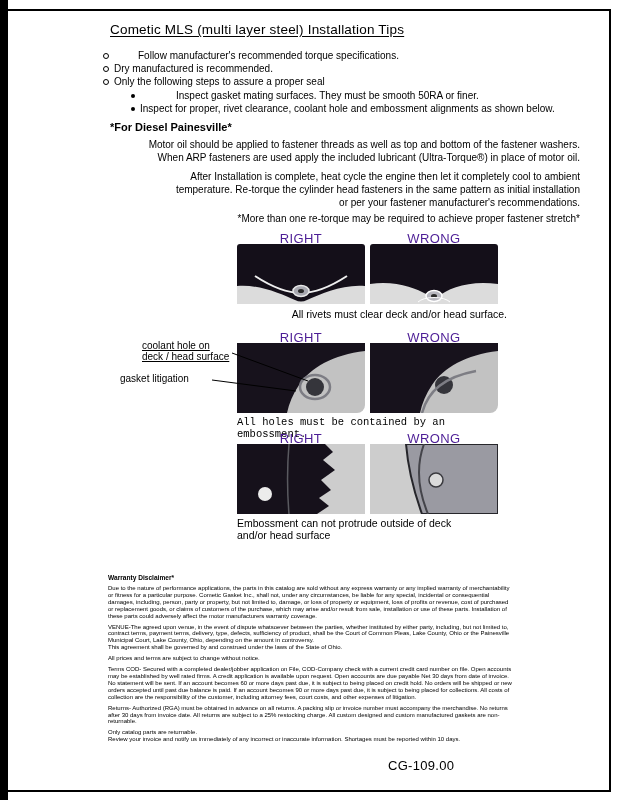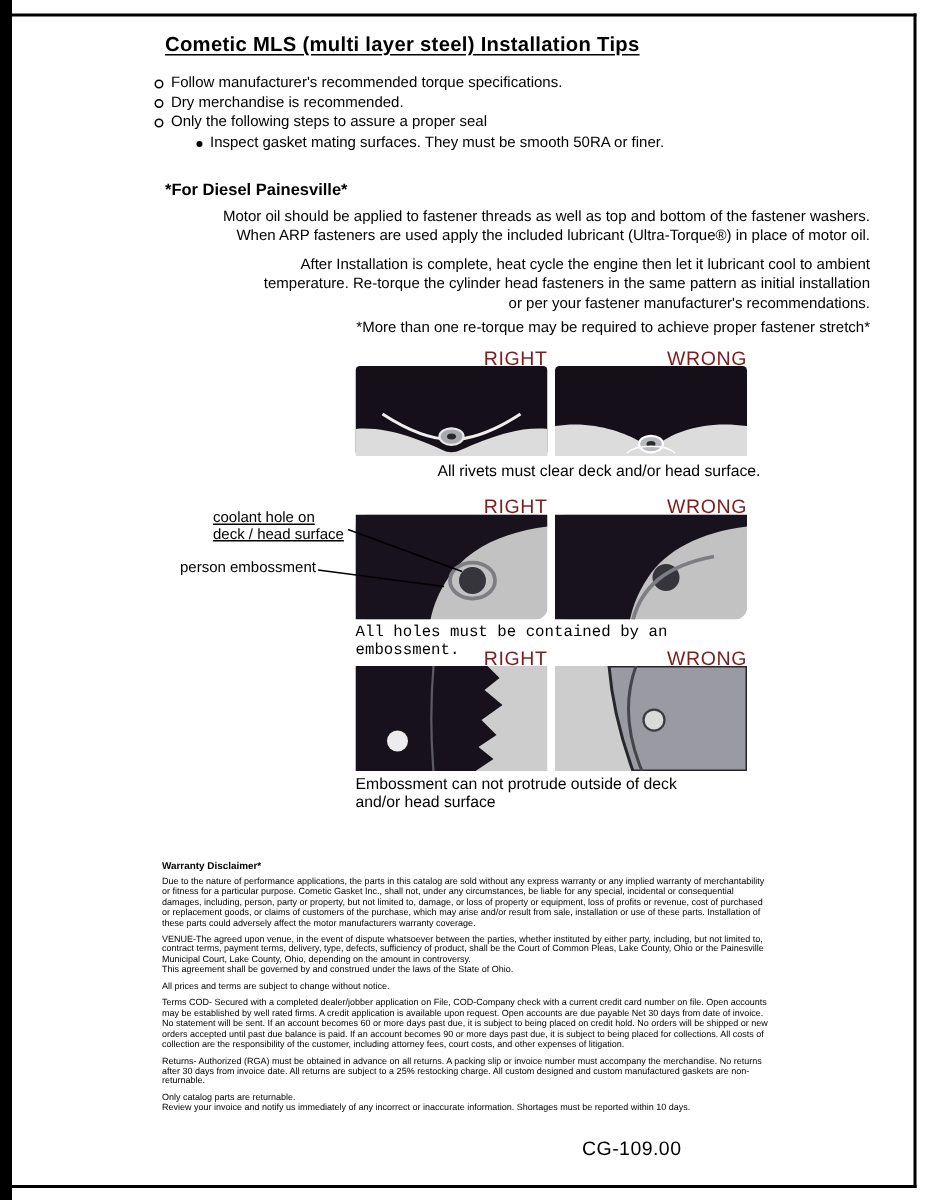--- a/index.html
+++ b/index.html
@@ -3,71 +3,75 @@
 <meta charset="utf-8">
 <style>
   html,body { margin:0; padding:0; background:#ffffff; }
   .page {
     position:relative; width:618px; height:800px; background:#ffffff;
     font-family:"Liberation Sans", sans-serif; color:#000; overflow:hidden;
   }
   .abs { position:absolute; }
   .frame { background:#000; }
   .title {
-    font-size:13.5px; font-weight:bold; text-decoration:underline;
+    font-size:13.5px; font-weight:normal; text-decoration:underline;
     text-underline-offset:2px; letter-spacing:0.2px;text-align:right;
   }
   .body-text { font-size:10px; line-height:13px; white-space:pre-line;text-align:right; }
   .bullet-row { display:flex; font-size:10px; line-height:12.5px; }
   .obullet { flex:0 0 auto; width:4px; height:4px; border:1px solid #000; border-radius:50%; margin-top:3px; margin-right:5px; }
   .fbullet { flex:0 0 auto; width:4px; height:4px; background:#000; border-radius:50%; margin-top:3.5px; margin-right:5px; }
   .section-head { font-size:11px; font-weight:bold; }
-  .fig-label { width:128px; text-align:right; font-size:13px; color:#7f1d1d; letter-spacing:0.4px; }
+  .fig-label { width:128px; text-align:center; font-size:13px; color:#4c1d95; letter-spacing:0.4px; }
   .caption { font-size:10.5px; line-height:12px; white-space:pre-line; }
   .annotation { font-size:10px; line-height:11px; white-space:pre-line; }
   .warranty-head { font-size:6.6px; font-weight:bold; }
   .warranty-text { width:404px; font-size:6px; line-height:6.9px; white-space:pre-line; }
   .warranty-text + .warranty-text { margin-top:4px; }
   .footer-code { font-size:13px; letter-spacing:0.3px; }
   .leader-overlay { pointer-events:none; }
 </style>
 </head>
 <body>
 
 <div class="page">
 
   <div class="abs frame" style="left:0; top:0; width:8px; height:800px;"></div>
   <div class="abs frame" style="left:8px; top:9px; width:603px; height:2px;"></div>
   <div class="abs frame" style="left:609px; top:9px; width:2px; height:783px;"></div>
   <div class="abs frame" style="left:8px; top:790px; width:603px; height:2px;"></div>
 
   <div class="abs title" style="left:110px; top:22px;">Cometic MLS (multi layer steel) Installation Tips</div>
 
-  <div class="abs bullet-row" style="left:103px; top:50px; width:480px;">
+  <div class="abs bullet-row" style="left:103px; top:50px; width:480px;gap:24px;">
     <span class="obullet"></span>
     <span>Follow manufacturer's recommended torque specifications.</span>
   </div>
   <div class="abs bullet-row" style="left:103px; top:63px; width:480px;">
     <span class="obullet"></span>
-    <span>Dry merchandise is recommended.</span>
+    <span>Dry manufactured is recommended.</span>
   </div>
   <div class="abs bullet-row" style="left:103px; top:76px; width:480px;">
     <span class="obullet"></span>
     <span>Only the following steps to assure a proper seal</span>
   </div>
 
-  <div class="abs bullet-row" style="left:131px; top:90px; width:460px;">
+  <div class="abs bullet-row" style="left:131px; top:90px; width:460px;gap:36px;">
     <span class="fbullet"></span>
     <span>Inspect gasket mating surfaces.  They must be smooth 50RA or finer.</span>
+  </div>
+  <div class="abs bullet-row" style="left:131px; top:103px; width:460px;">
+    <span class="fbullet"></span>
+    <span>Inspect for proper, rivet clearance, coolant hole and embossment alignments as shown below.</span>
   </div>
 
   <div class="abs section-head" style="left:110px; top:121px;">*For Diesel Painesville*</div>
   <div class="abs body-text" style="left:110px; top:138px; width:470px;">Motor oil should be applied to fastener threads as well as top and bottom of the fastener washers.
 When ARP fasteners are used apply the included lubricant (Ultra-Torque®) in place of motor oil.</div>
-  <div class="abs body-text" style="left:110px; top:170px; width:470px;">After Installation is complete, heat cycle the engine then let it lubricant cool to ambient
+  <div class="abs body-text" style="left:110px; top:170px; width:470px;">After Installation is complete, heat cycle the engine then let it completely cool to ambient
 temperature. Re-torque the cylinder head fasteners in the same pattern as initial installation
 or per your fastener manufacturer's recommendations.</div>
   <div class="abs body-text" style="left:110px; top:212px; width:470px;">*More than one re-torque may be required to achieve proper fastener stretch*</div>
 
   <div class="abs fig-label" style="left:237px; top:231px;">RIGHT</div>
   <div class="abs fig-label" style="left:370px; top:231px;">WRONG</div>
 
   <svg class="abs" style="left:237px; top:244px;" width="128" height="60" viewBox="0 0 128 60">
     <rect width="128" height="60" rx="3" fill="#140f19"></rect>
     <path d="M0,60 L0,42 C22,40 44,50 58,56 C62,58 66,58 70,56 C84,50 106,40 128,42 L128,60 Z" fill="#dcdcdc"></path>
@@ -84,21 +88,21 @@
     <path d="M48,58 C54,52 74,52 80,58" fill="none" stroke="#ffffff" stroke-width="1"></path>
   </svg>
 
   <div class="abs caption" style="left:237px; top:308px; width:270px;text-align:right;">All rivets must clear deck and/or head surface.</div>
 
   <div class="abs fig-label" style="left:237px; top:330px;">RIGHT</div>
   <div class="abs fig-label" style="left:370px; top:330px;">WRONG</div>
 
   <div class="abs annotation" style="left:142px; top:340px;text-decoration:underline;">coolant hole on
 deck / head surface</div>
-  <div class="abs annotation" style="left:120px; top:373px;">person embossment</div>
+  <div class="abs annotation" style="left:120px; top:373px;">gasket litigation</div>
 
   <svg class="abs" style="left:237px; top:343px;" width="128" height="70" viewBox="0 0 128 70">
     <rect width="128" height="70" rx="8" fill="#c2c2c2"></rect>
     <path d="M0,0 L128,0 L128,8 C96,12 74,24 62,42 C56,51 52,60 50,70 L0,70 Z" fill="#17121c"></path>
     <circle cx="78" cy="44" r="9" fill="#35353b"></circle>
     <ellipse cx="78" cy="44" rx="15" ry="12" fill="none" stroke="#7d7d84" stroke-width="2.5"></ellipse>
   </svg>
 
   <svg class="abs" style="left:370px; top:343px;" width="128" height="70" viewBox="0 0 128 70">
     <rect width="128" height="70" rx="8" fill="#c2c2c2"></rect>

